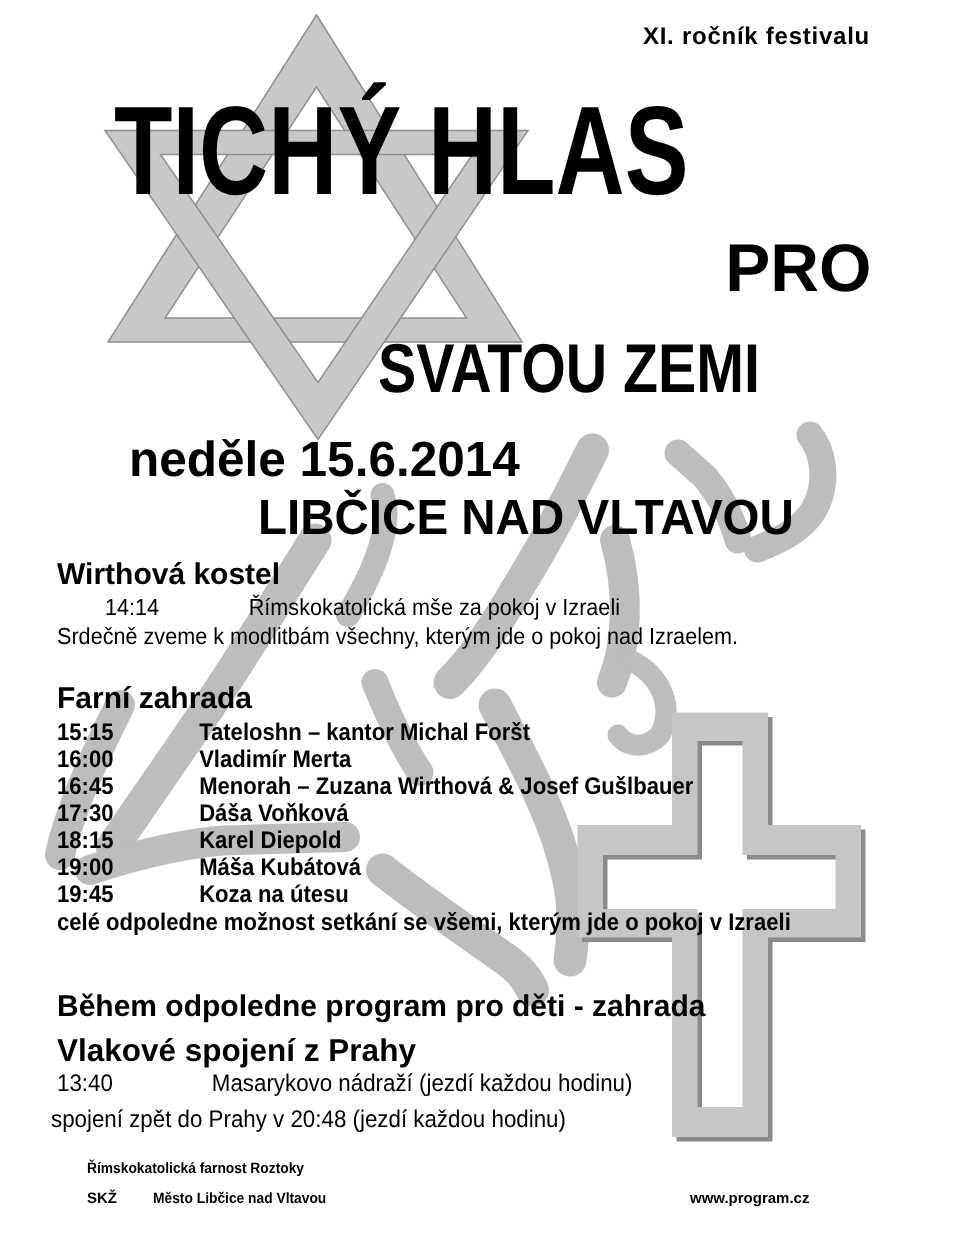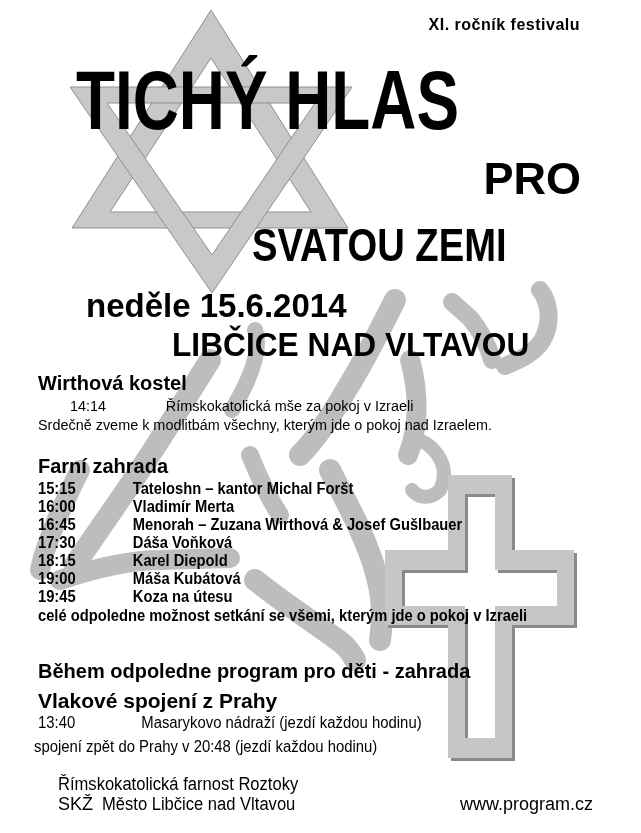--- a/index.html
+++ b/index.html
@@ -6,21 +6,21 @@
   body { width:641px; height:833px; position:relative; overflow:hidden;
          font-family:"Liberation Sans", sans-serif; color:#000; }
   .bg-art { position:absolute; left:0; top:0; width:641px; height:833px; z-index:0; }
   .t { position:absolute; z-index:1; white-space:nowrap; font-weight:bold; line-height:1; }
   .cond { display:inline-block; transform-origin:left top; }
   .sub { font-size:20px; font-weight:bold; }
   .line15 { font-size:15.5px; font-weight:normal; transform:scaleX(0.93); transform-origin:left top; }
   .row { position:absolute; left:38px; z-index:1; font-size:16px; font-weight:bold; white-space:nowrap; line-height:1;
          transform:scaleX(0.92); transform-origin:left top; }
   .row .time { display:inline-block; width:103px; }
-  .foot { position:absolute; z-index:1; font-size:18px; font-weight:normal; white-space:nowrap; line-height:1;padding-left:20px; }
+  .foot { position:absolute; z-index:1; font-size:10px; font-weight:bold; white-space:nowrap; line-height:1;padding-left:20px; }
 </style>
 </head>
 <body>
 
 <svg class="bg-art" viewBox="0 0 641 833" xmlns="http://www.w3.org/2000/svg">
 
   <g fill="#c8c8c8" stroke="#8f8f8f" stroke-width="1">
 
     <path fill-rule="evenodd" d="M211,10 L348,228 L72,228 Z M211,58 L110,212 L311,212 Z"></path>
 

